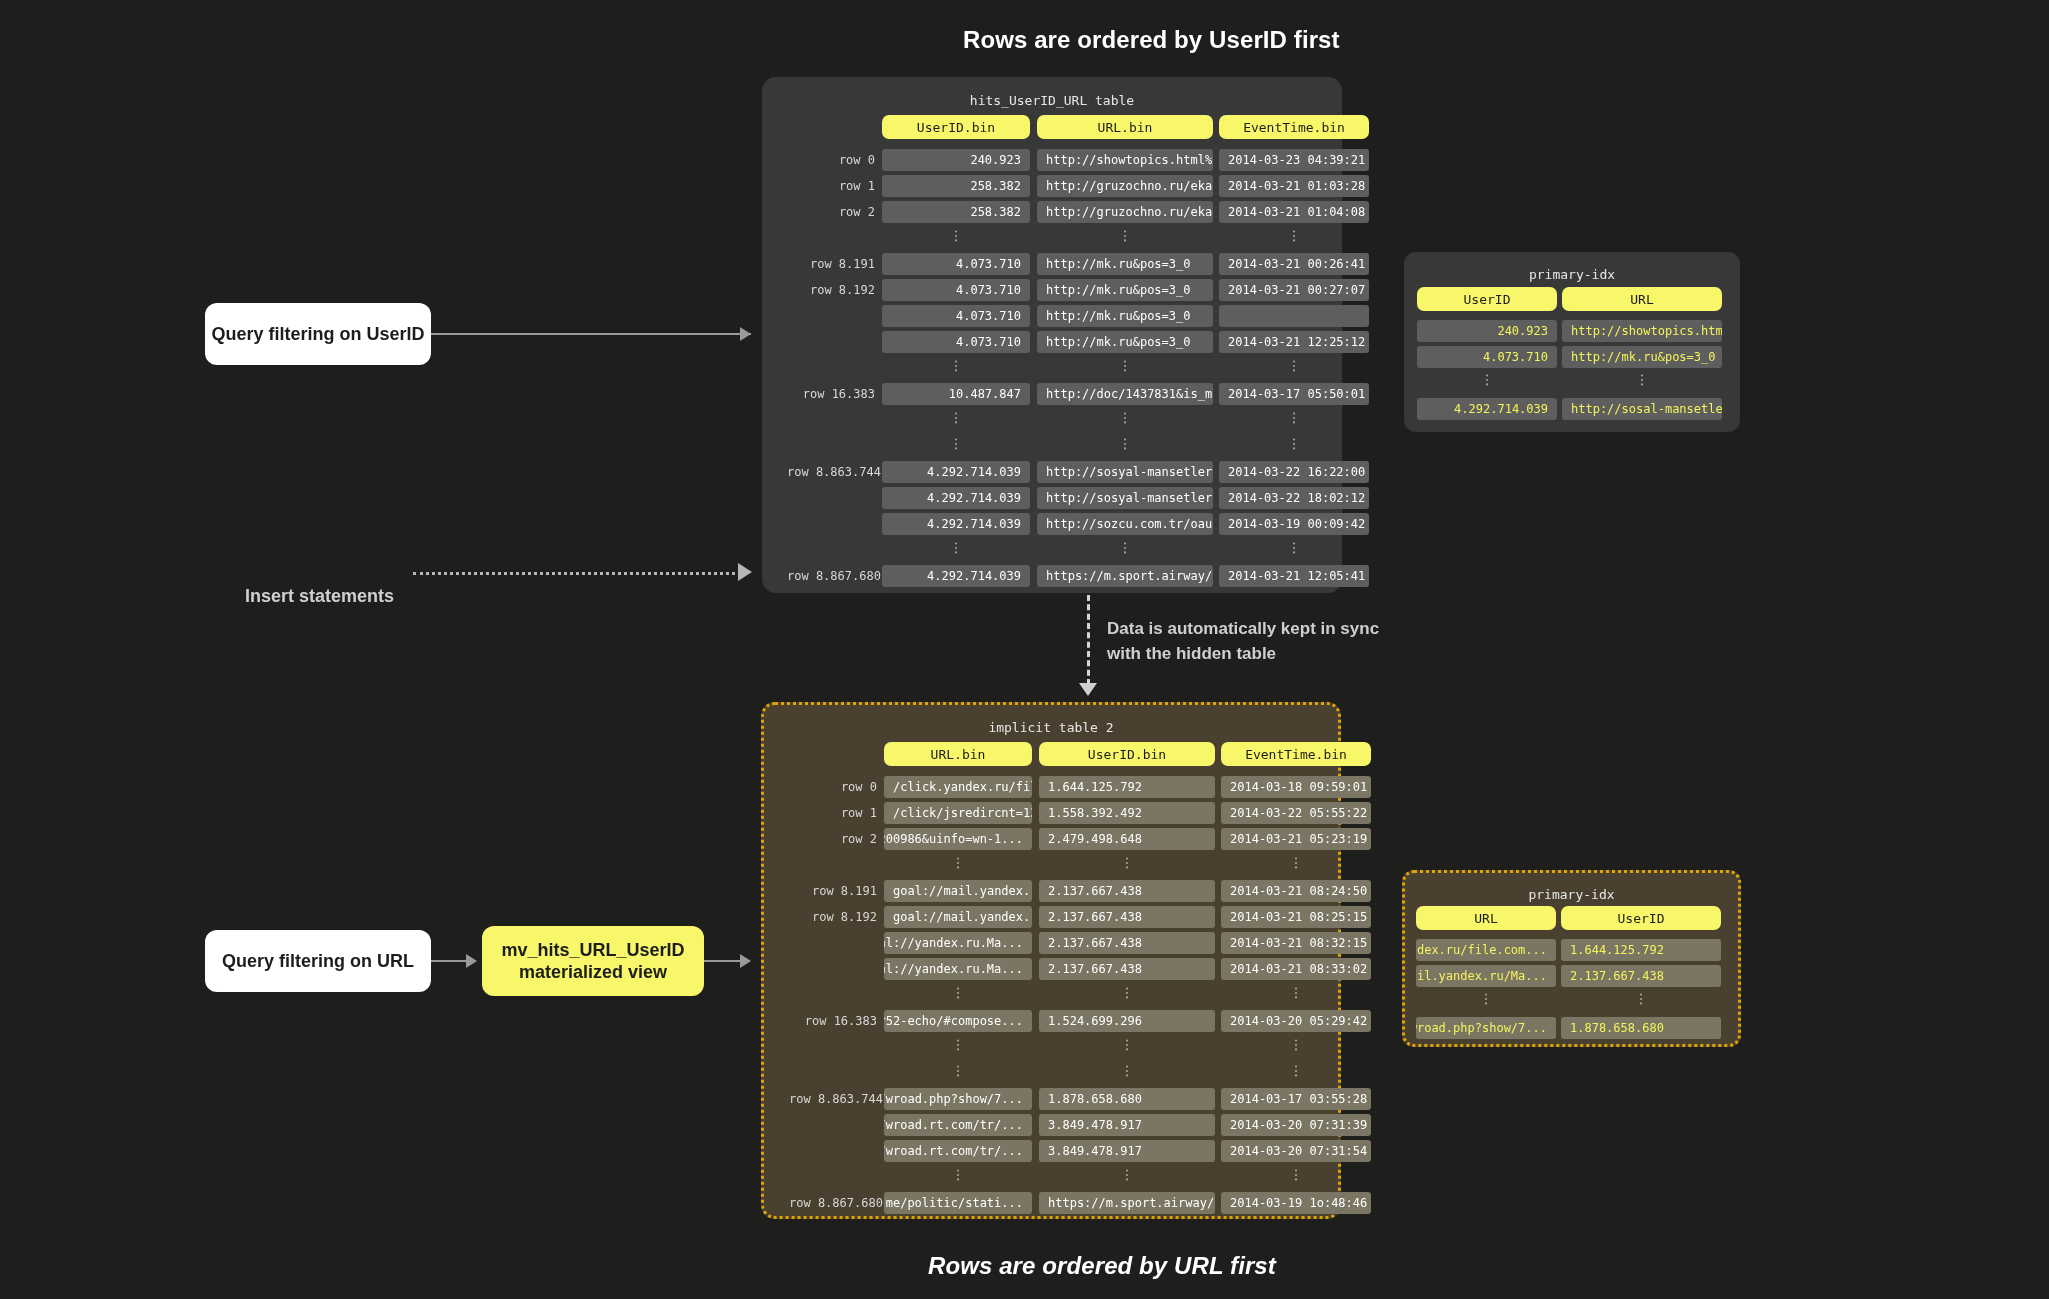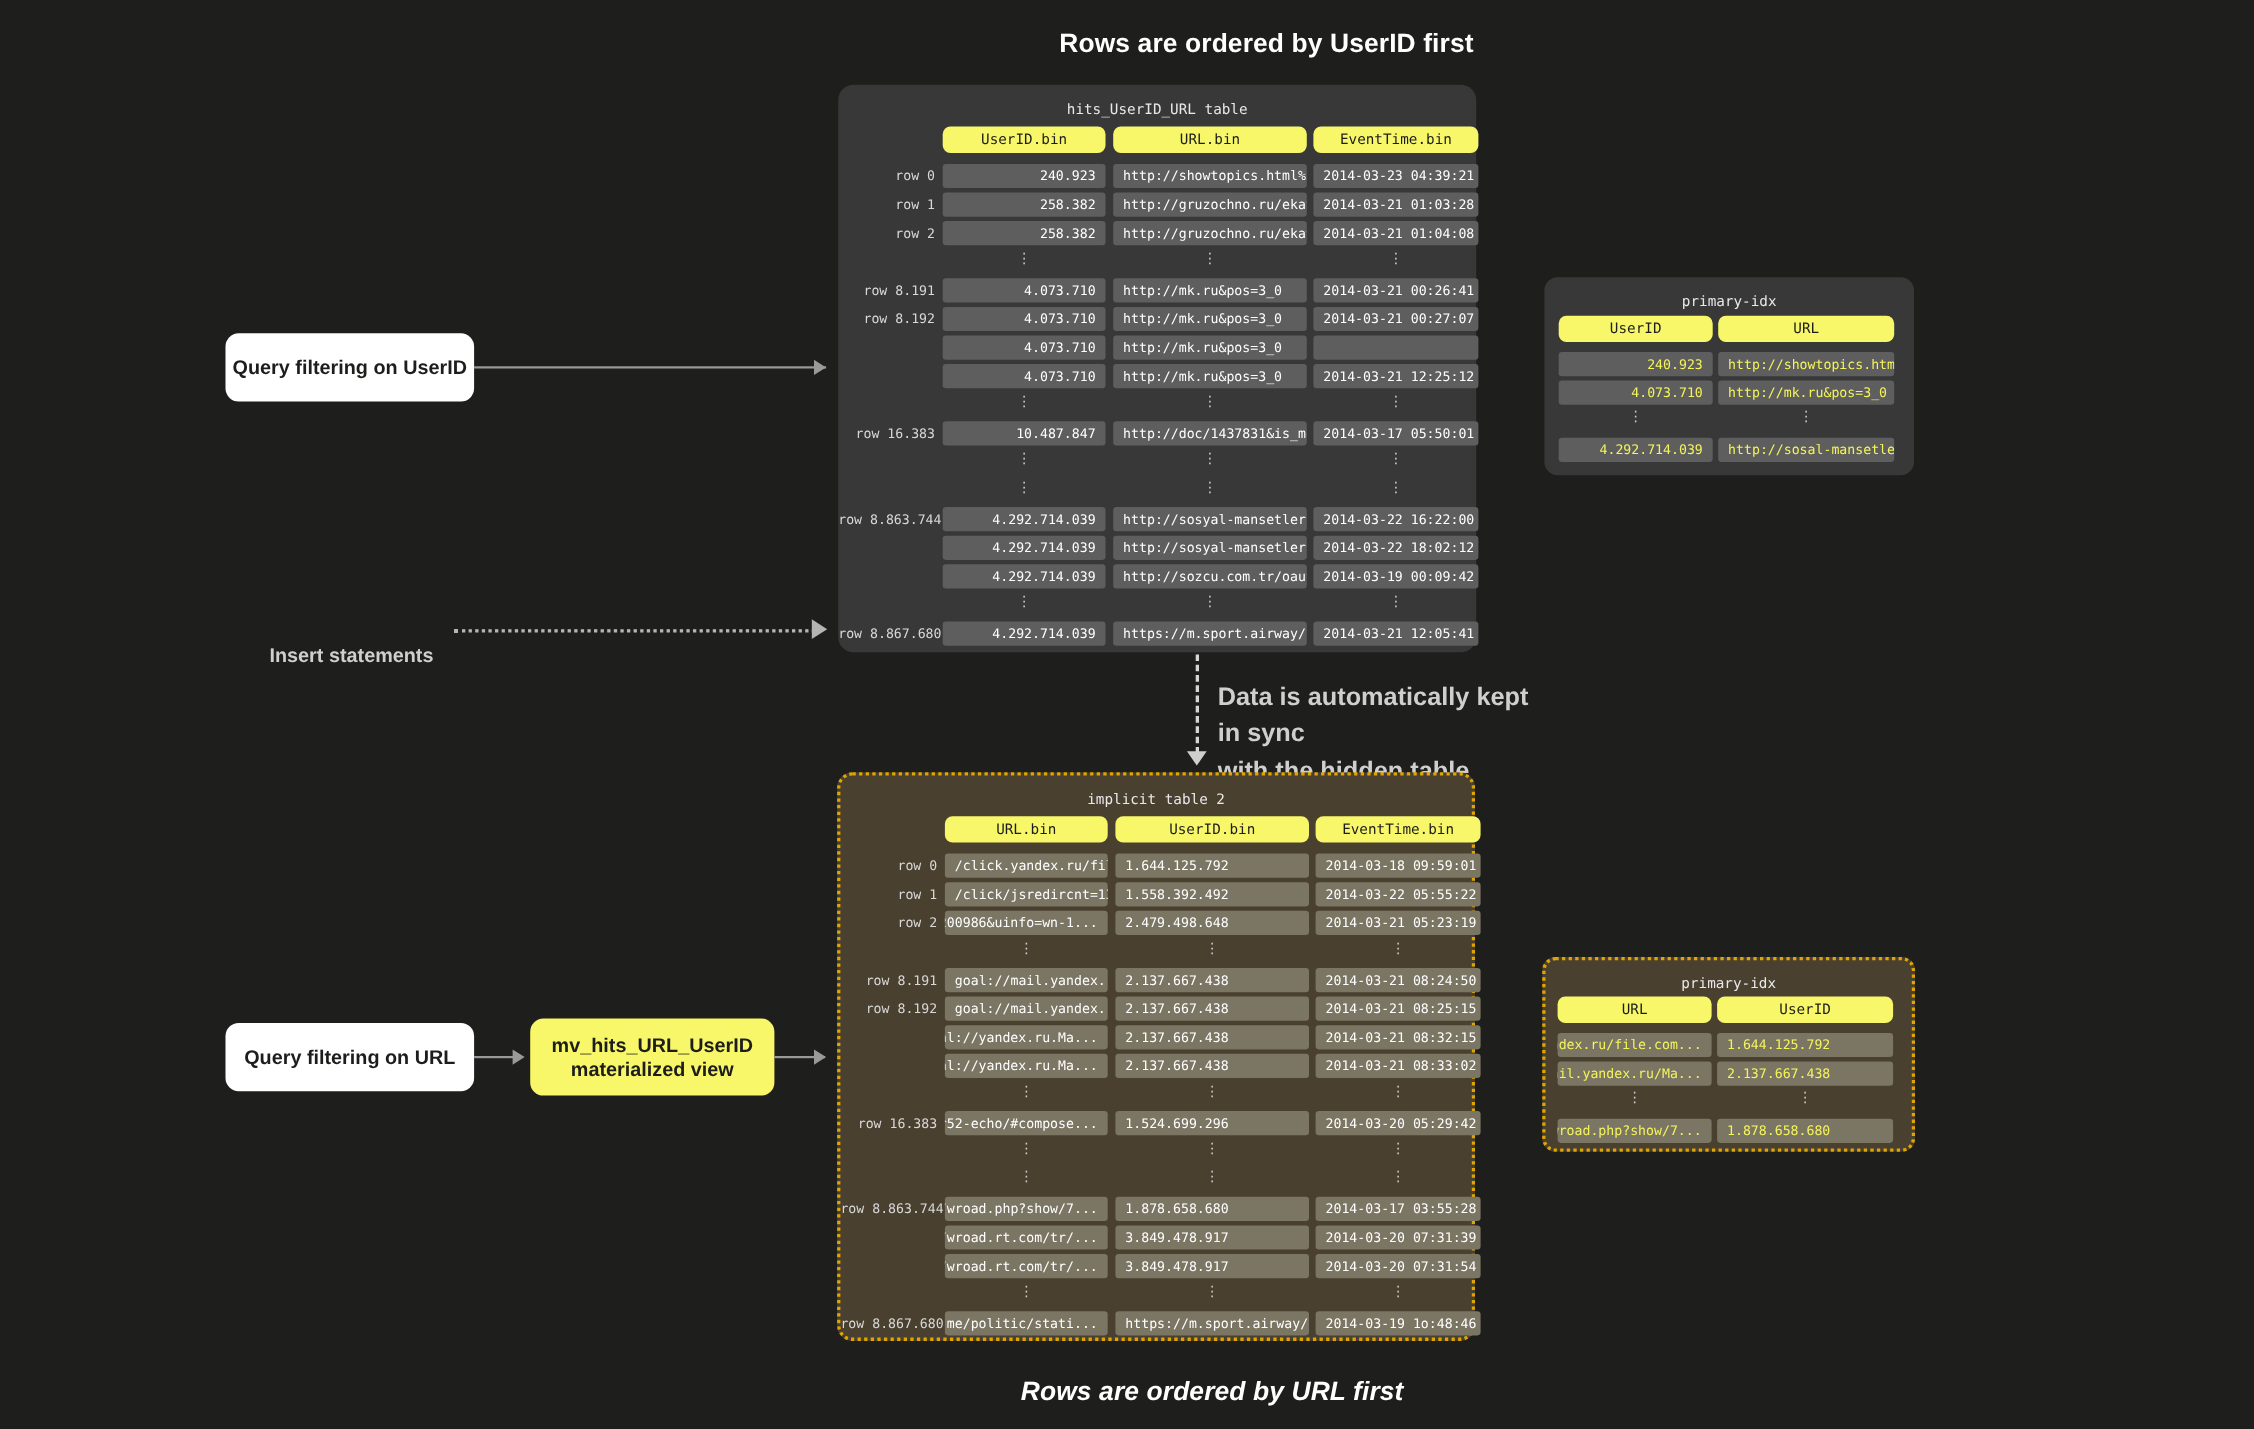--- a/index.html
+++ b/index.html
@@ -43,21 +43,21 @@
 
   
   .plain-label{
     position:absolute;
     color:#cfcfcf;
     font-weight:bold;
     font-size:18px;
     white-space:nowrap;
   }
   #label-insert{left:245px;top:562px;margin-top:24px;}
-  #label-sync{left:1107px;top:617px;font-size:23px;line-height:1.45;white-space:normal;width:290px;}
+  #label-sync{left:1107px;top:617px;font-size:17px;line-height:1.45;white-space:normal;width:290px;}
 
   
   .conn{position:absolute;}
   .line-solid{background:#9a9a9a;height:2px;}
   .arrow-right{
     width:0;height:0;
     border-top:7px solid transparent;
     border-bottom:7px solid transparent;
     border-left:11px solid #9a9a9a;
   }
@@ -88,20 +88,21 @@
     border-left:14px solid #b5b5b5;width:0;height:0;}
 
   #conn-sync-line{left:1087px;top:595px;height:90px;}
   #conn-sync-arrow{left:1079px;top:683px;}
 
   
   .panel{
     position:absolute;
     box-sizing:border-box;
     border-radius:14px;
+    padding-left:25px;
   }
   .panel.dark{background:#383838;}
   .panel.brown{background:#4a4030;border:3px dotted #e0a500;}
 
   .panel-title{
     position:absolute;
     left:0;right:0;
     text-align:center;
     font-family:"DejaVu Sans Mono","Liberation Mono",monospace;
     font-size:13px;

